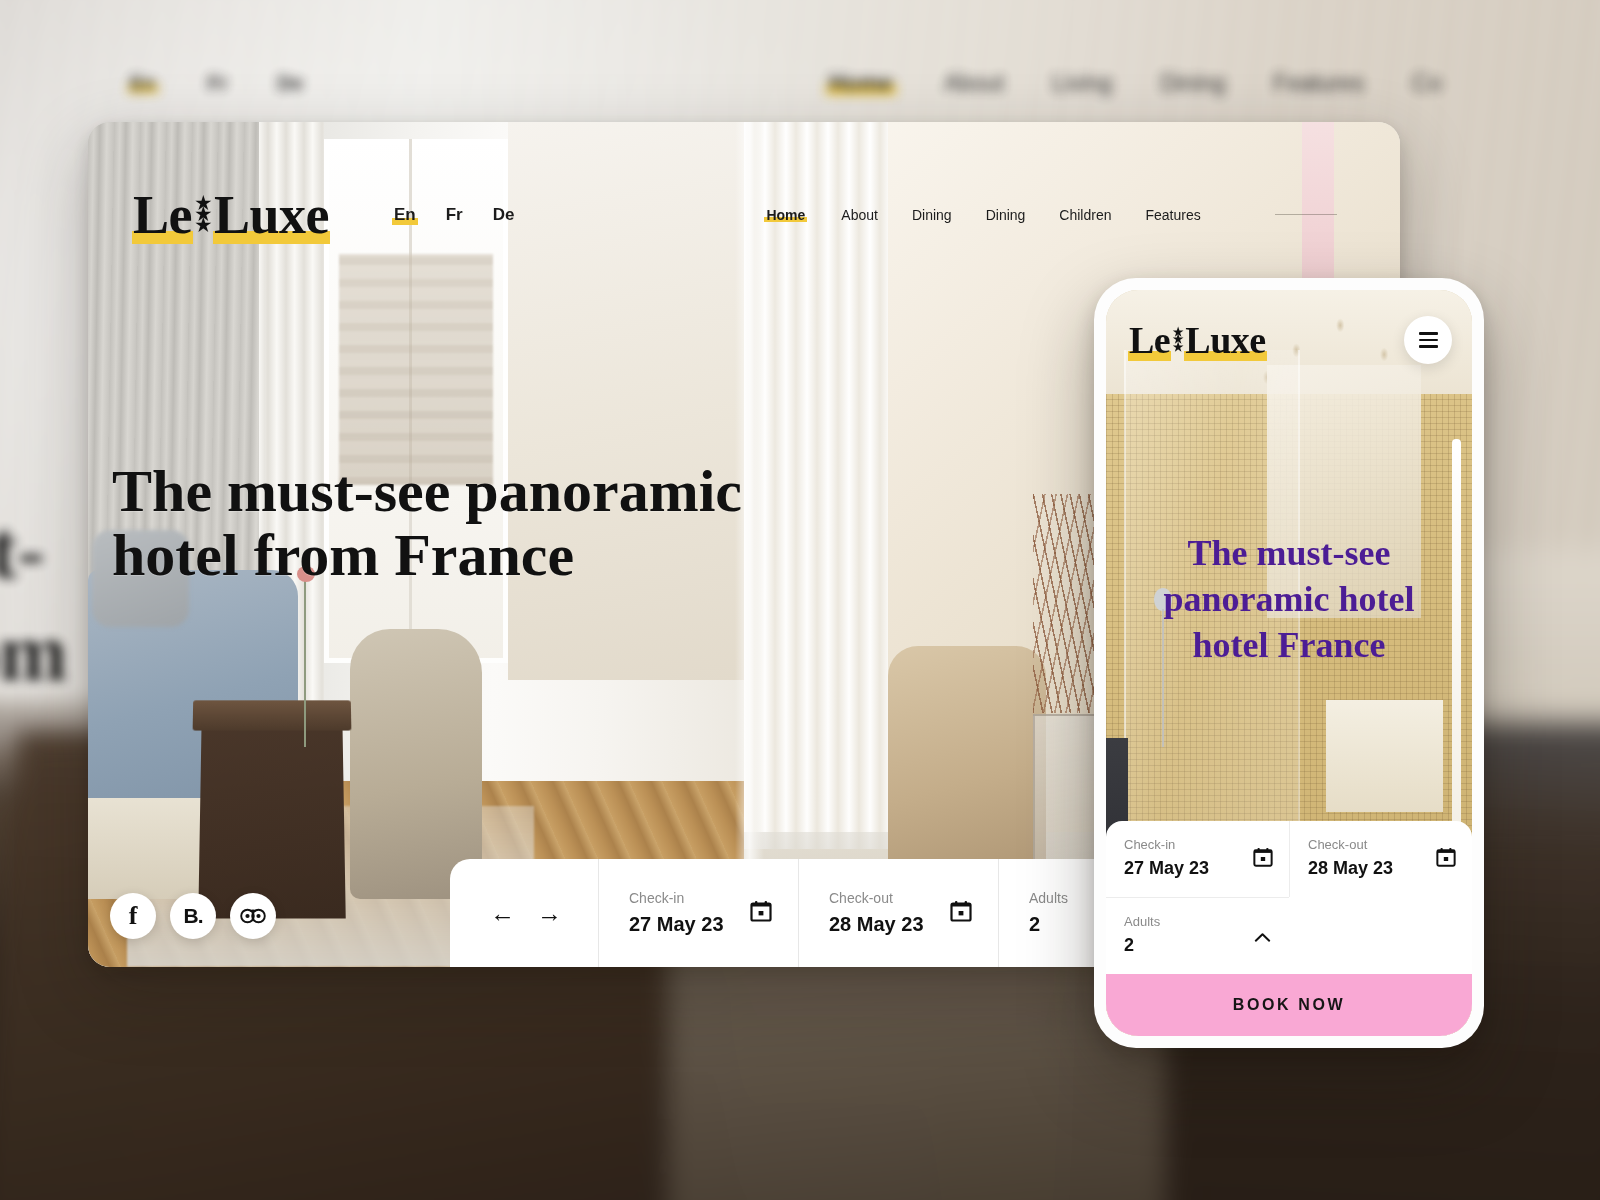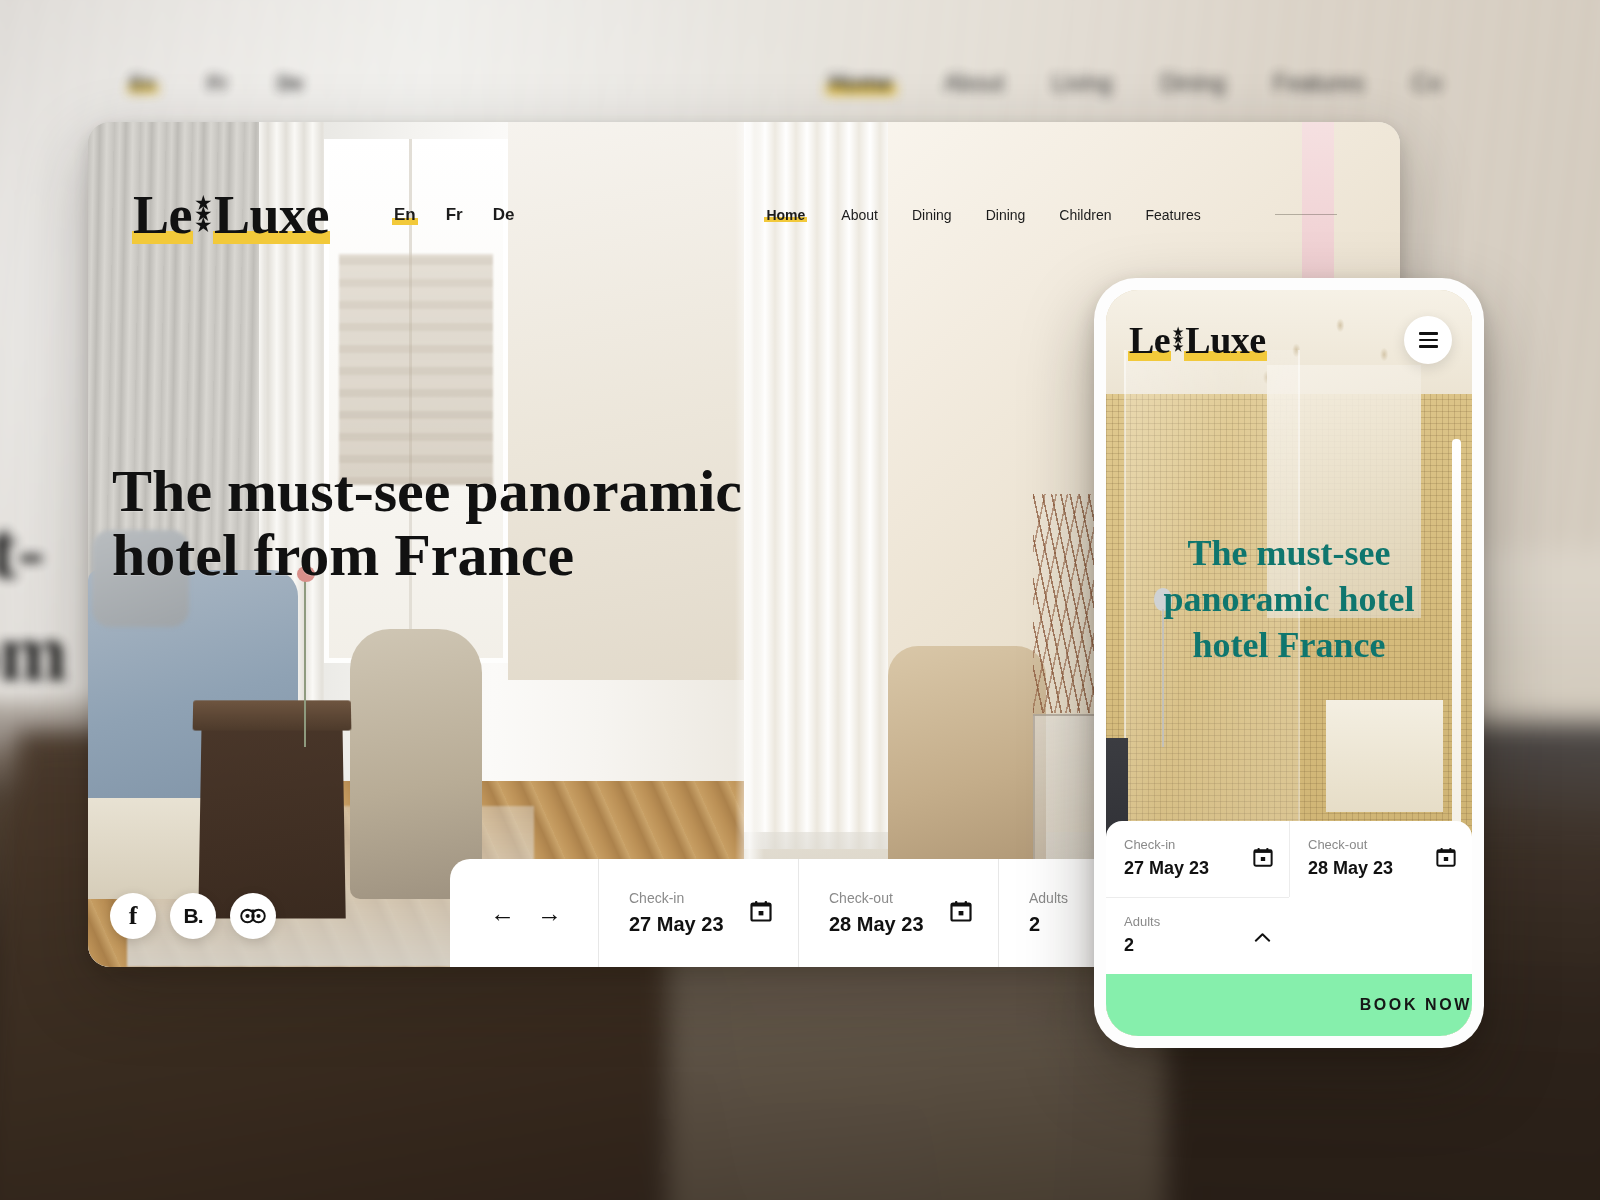--- a/index.html
+++ b/index.html
@@ -486,21 +486,21 @@
     cursor: pointer;
   }
   .burger-sm span { display:block; width: 19px; height: 2.6px; background: #111; border-radius: 1px; }
 
   .phone-headline {
     position: absolute; left: 18px; right: 18px; top: 240px;
     text-align: center;
     font-family: "Liberation Serif", serif;
     font-weight: 700;
     font-size: 36px; line-height: 1.28;
-    color: #0f766e;
+    color: #4c1d95;
   }
 
   
   .phone-booking {
     position: absolute; left: 0; right: 0; bottom: 0;
     background: #ffffff;
     border-radius: 16px 16px 0 0;
     overflow: hidden;
   }
   .pb-grid { display: grid; grid-template-columns: 1fr 1fr; }
@@ -510,28 +510,27 @@
     cursor: pointer;
   }
   .pb-field:nth-child(2), .pb-field:nth-child(4) { border-left: 1.5px solid #ececec; }
   .pb-field:nth-child(3), .pb-field:nth-child(4) { border-top: 1.5px solid #ececec; }
   .pb-label { font-size: 13px; color: #8a8a8a; margin-bottom: 6px; }
   .pb-value { font-size: 18px; font-weight: 700; color: #111; }
   .pb-icon { position: absolute; right: 16px; top: 50%; transform: translateY(-50%); color: #111; }
   .pb-caret { position: absolute; right: 18px; top: 52%; transform: translateY(-50%); font-size: 17px; font-weight: 700; color: #111; }
   .pb-cta {
     display: block; width: 100%;
-    background: #86efac;
+    background: #f9a8d4;
     border: none;
     padding: 22px 0;
     font-family: "Liberation Sans", sans-serif;
     font-size: 16px; font-weight: 700; letter-spacing: 2.6px;
     color: #161616;
     cursor: pointer;
-    text-align: right;
   }
 </style>
 </head>
 <body>
 
 <div class="stage">
 
   <div class="bg-photo">
     <div class="bg-upper"></div>
     <div class="bg-wood"></div>

